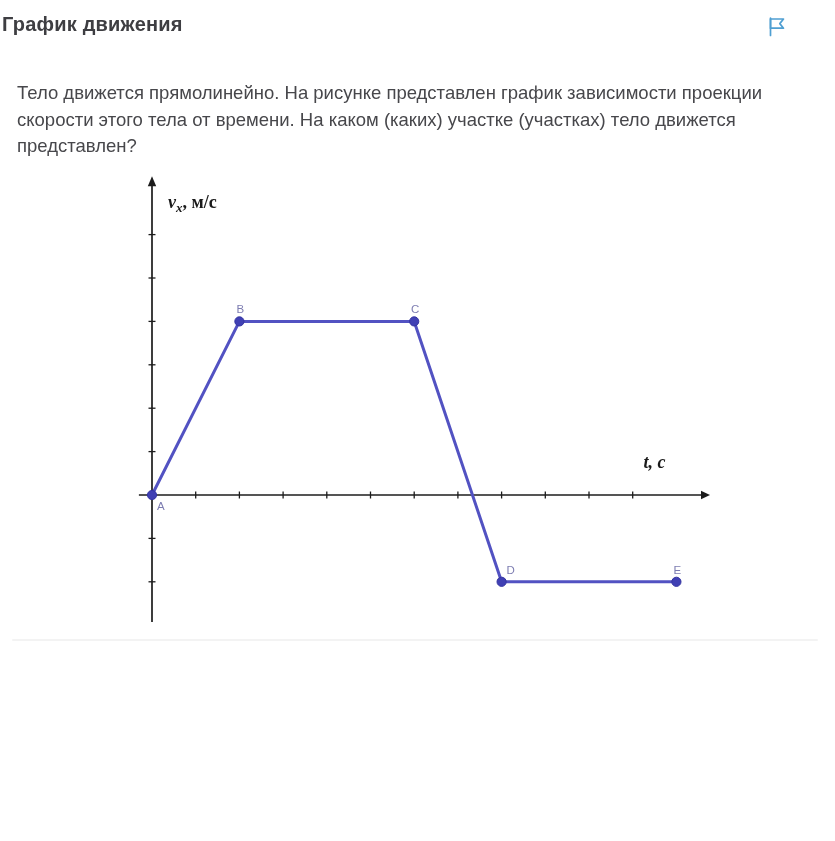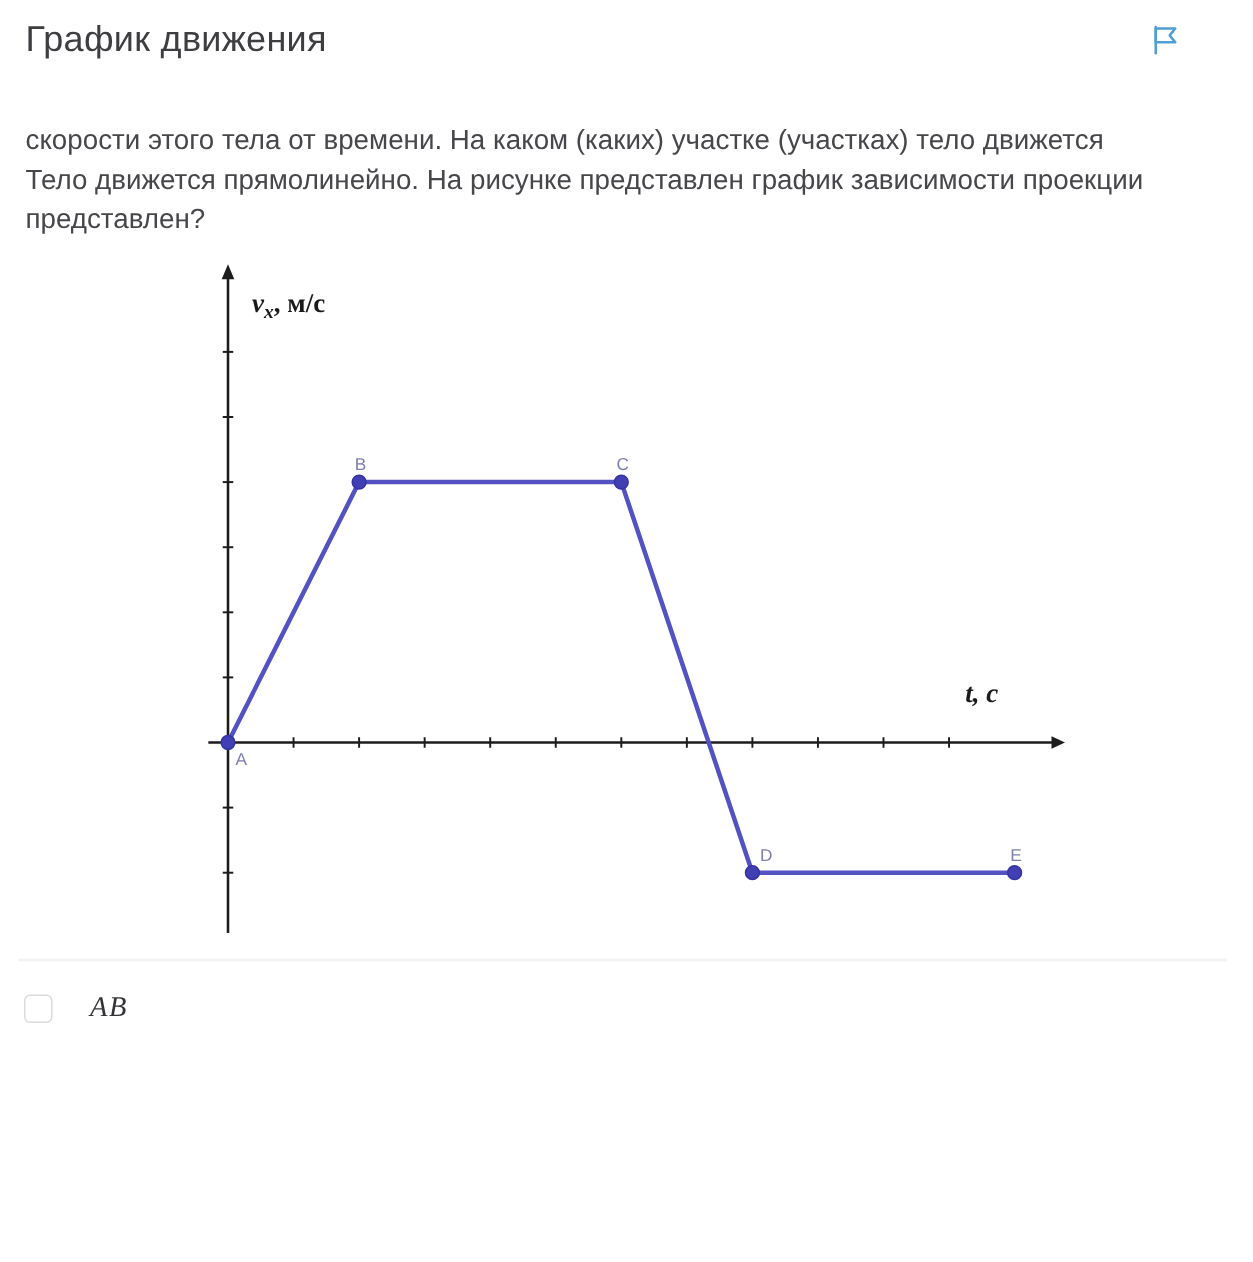--- a/index.html
+++ b/index.html
@@ -4,22 +4,22 @@
 <style>
   * { margin:0; padding:0; box-sizing:border-box; }
   html,body { background:#ffffff; }
   body {
     width:835px; height:841px; position:relative; overflow:hidden;
     font-family:"Liberation Sans", sans-serif;
   }
   .page { position:absolute; inset:0; background:#ffffff; }
 
   .title {
-    position:absolute; left:17px; top:13px;
-    font-size:24px; font-weight:400; color:#3e3e42; letter-spacing:0.2px;
+    position:absolute; left:2px; top:13px;
+    font-size:20px; font-weight:700; color:#3e3e42; letter-spacing:0.2px;
   }
   .flag-btn {
     position:absolute; left:763px; top:13px; width:28px; height:28px;
     background:transparent; border:none; cursor:pointer; padding:2px;
   }
   .question {
     position:absolute; left:17px; top:80px; width:800px;
     font-size:18.5px; line-height:26.5px; color:#47474b;
   }
   .question span { display:block; }
@@ -53,22 +53,22 @@
   <div class="title">График движения</div>
 
   <button class="flag-btn" title="">
     <svg width="22" height="22" viewBox="0 0 22 22" fill="none" stroke="#4f9fd2" stroke-width="1.7" stroke-linejoin="round" stroke-linecap="round">
       <line x1="4.5" y1="3" x2="4.5" y2="20.5"></line>
       <path d="M4.5,4 H17.5 L13.8,8.6 L17.5,13.2 H4.5 Z"></path>
     </svg>
   </button>
 
   <div class="question">
+    <span>Тело движется прямолинейно. На рисунке представлен график зависимости проекции</span>
     <span>скорости этого тела от времени. На каком (каких) участке (участках) тело движется</span>
-    <span>Тело движется прямолинейно. На рисунке представлен график зависимости проекции</span>
     <span>представлен?</span>
   </div>
 
   <div class="chart-wrap">
     <svg id="chart" width="580" height="450" viewBox="0 0 580 450">
         <line x1="22" y1="453.2" x2="22" y2="12.180000000000007" stroke="#1c1c1c" stroke-width="1.7"></line>
         <polygon points="17.8,14.180000000000007 26.2,14.180000000000007 22,4.180000000000007" fill="#1c1c1c"></polygon>
         <line x1="8.889999999999999" y1="323" x2="572.99" y2="323" stroke="#1c1c1c" stroke-width="1.7"></line>
         <polygon points="570.99,318.8 570.99,327.2 579.99,323" fill="#1c1c1c"></polygon>
         <line x1="65.7" y1="319.5" x2="65.7" y2="326.5" stroke="#1c1c1c" stroke-width="1.3"></line>
@@ -102,19 +102,15 @@
         <circle cx="371.6" cy="409.8" r="4.6" fill="#4040b4" stroke="#3434a2" stroke-width="1"></circle>
         <text x="376.6" y="401.8" font-family="&quot;Liberation Sans&quot;,sans-serif" font-size="11.5" fill="#7d7db2" text-anchor="start">D</text>
         <circle cx="546.4000000000001" cy="409.8" r="4.6" fill="#4040b4" stroke="#3434a2" stroke-width="1"></circle>
         <text x="547.4000000000001" y="401.8" font-family="&quot;Liberation Sans&quot;,sans-serif" font-size="11.5" fill="#7d7db2" text-anchor="middle">E</text>
       </svg>
   </div>
 
   <div class="divider"></div>
 
   <div class="options">
-    <div class="option-row">
-      <span class="checkbox"></span>
-      <span class="option-label">AB</span>
-    </div>
   </div>
 
 </div>
 
 </body></html>

